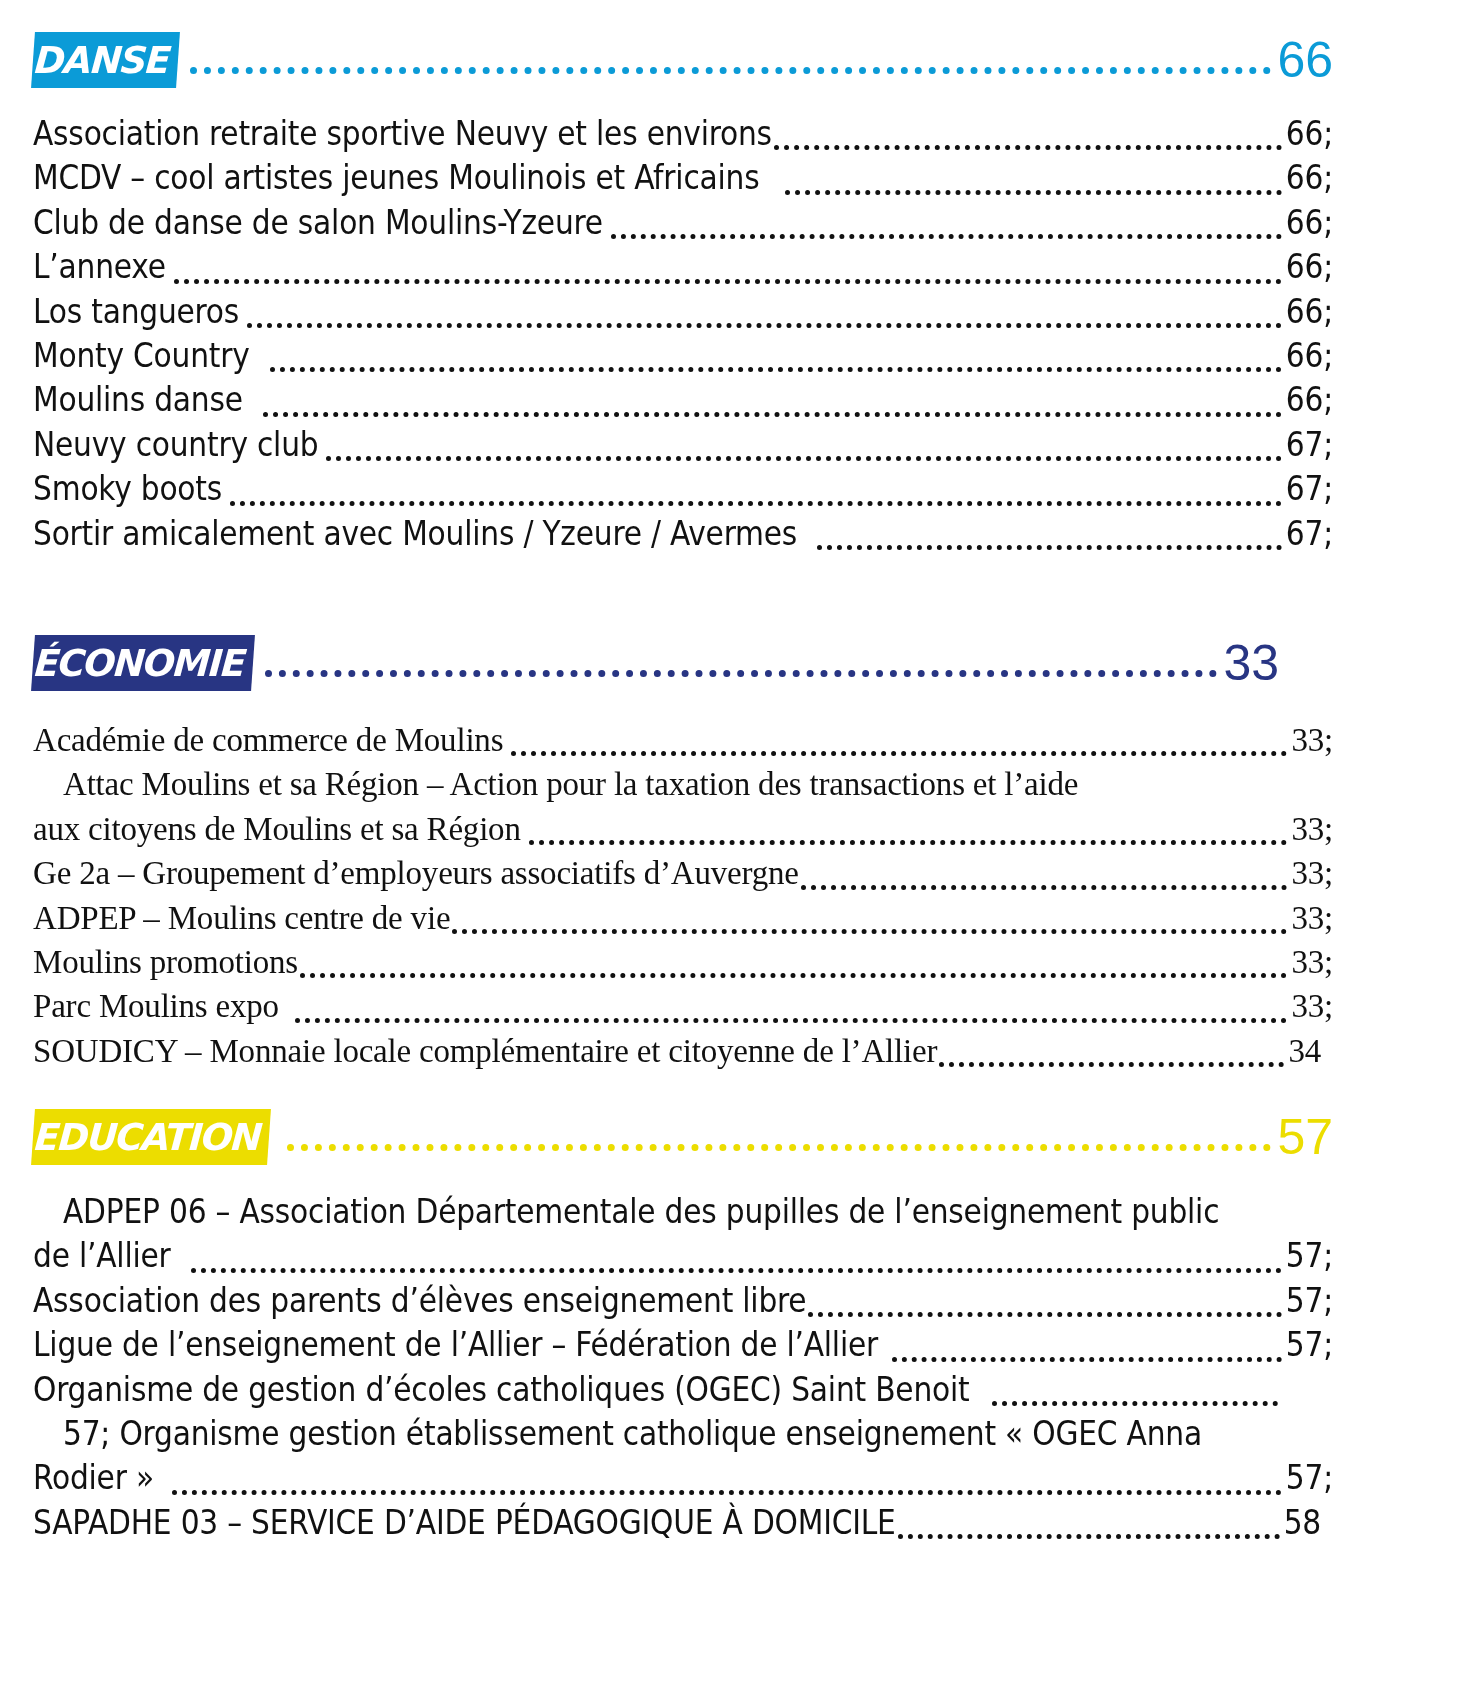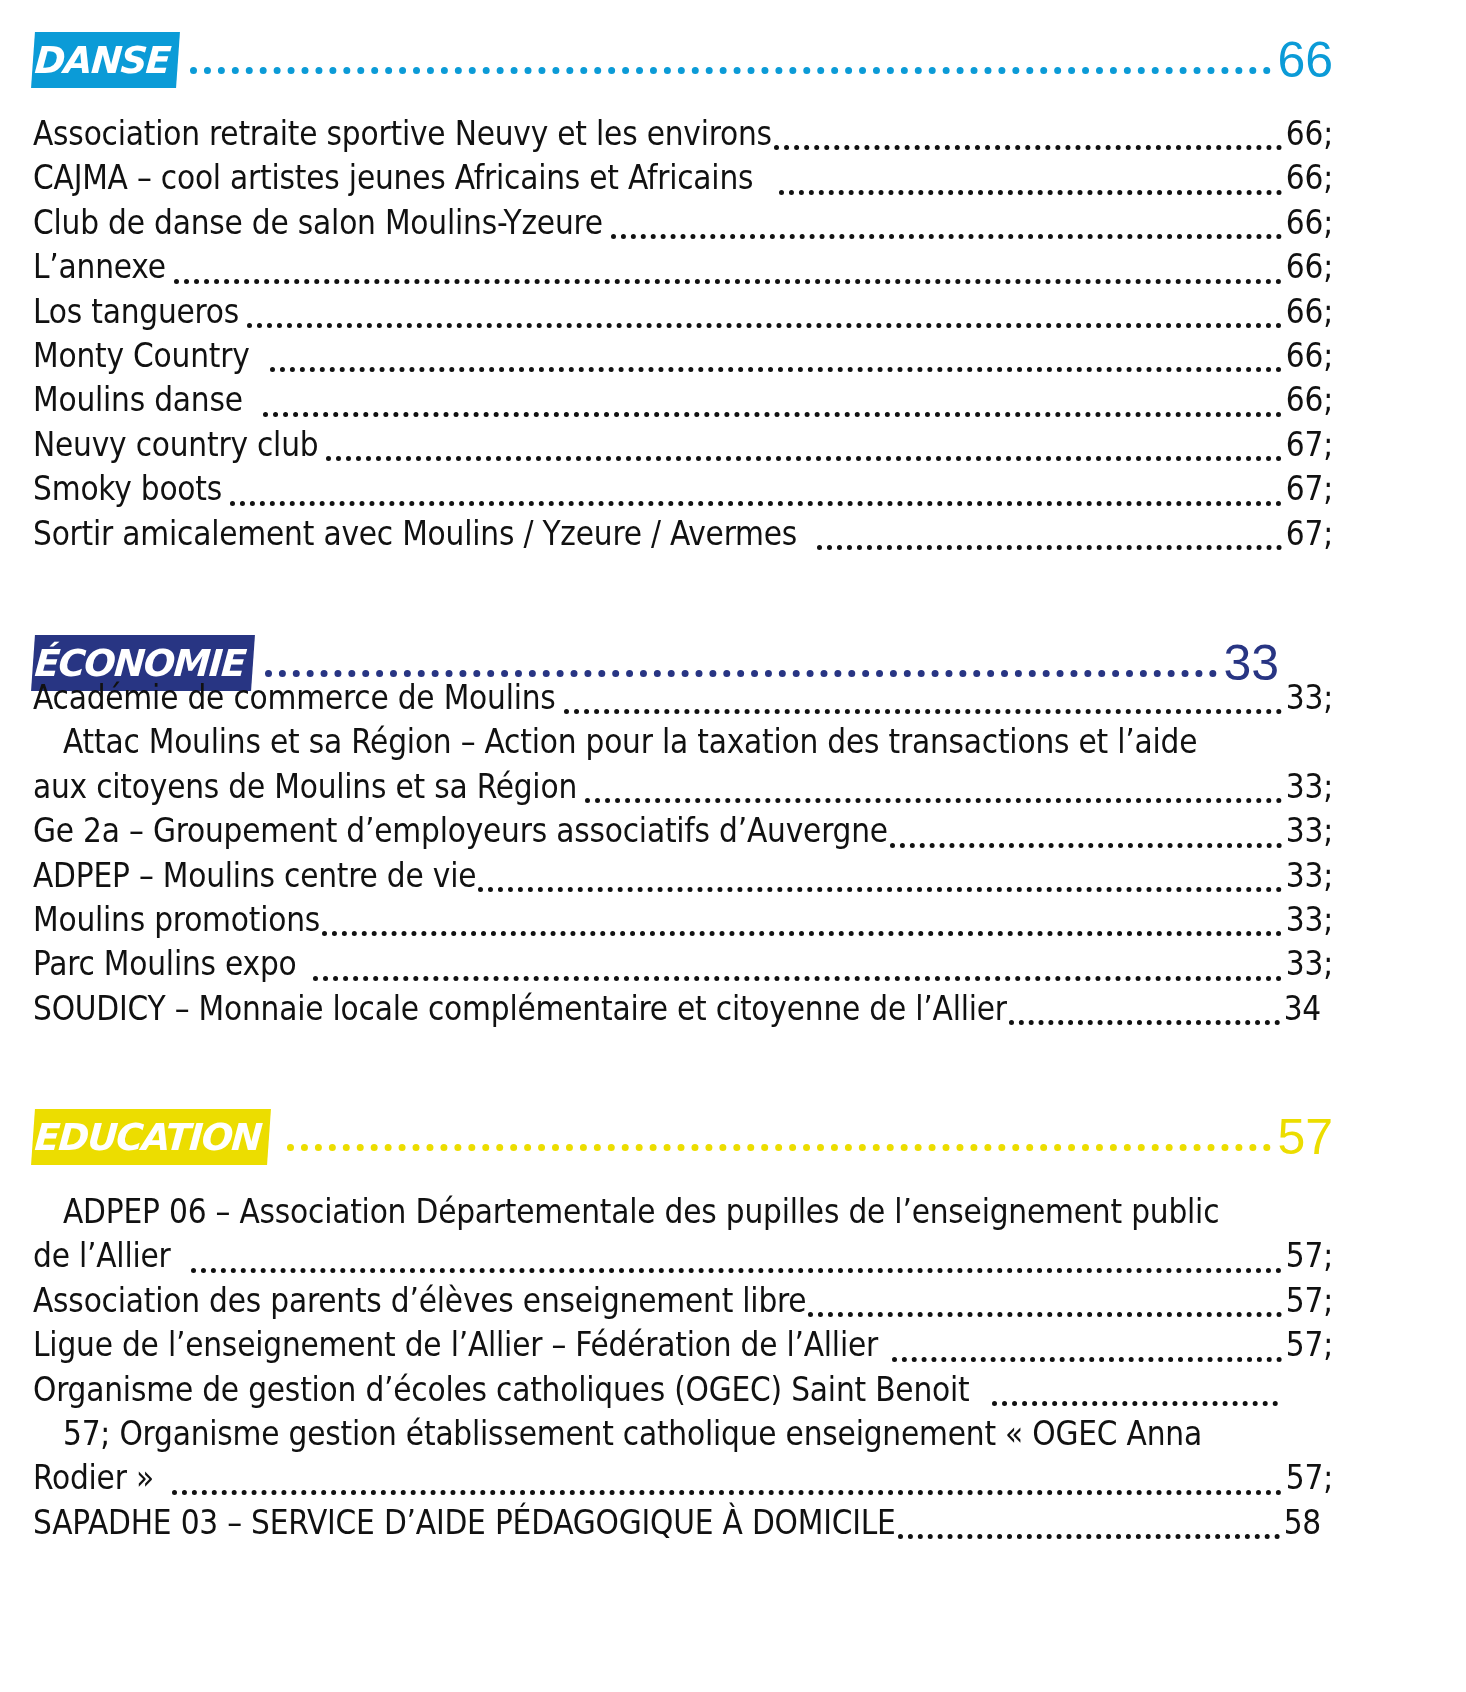--- a/index.html
+++ b/index.html
@@ -59,21 +59,21 @@
     <div class="sec-num">66</div>
   </div>
 
   <div class="entries" style="top:112px;">
     <div class="entry">
         <span class="title">Association retraite sportive Neuvy et les environs</span>
         <span class="lead tight"></span>
         <span class="page-ref">66;</span>
       </div>
     <div class="entry">
-        <span class="title">CAJMA – cool artistes jeunes Africains et Africains</span>
+        <span class="title">MCDV – cool artistes jeunes Moulinois et Africains</span>
         <span class="lead" style="margin-left:26px"></span>
         <span class="page-ref">66;</span>
       </div>
     <div class="entry">
         <span class="title">Club de danse de salon Moulins-Yzeure</span>
         <span class="lead"></span>
         <span class="page-ref">66;</span>
       </div>
     <div class="entry">
         <span class="title">L’annexe</span>
@@ -111,21 +111,21 @@
         <span class="page-ref">67;</span>
       </div>
   </div>
 
   <div class="sec-head" style="top:633px; width:1246px; color:#283583;">
     <div class="sec-badge" style="background:#283583;">ÉCONOMIE</div>
     <div class="sec-leader dots"></div>
     <div class="sec-num">33</div>
   </div>
 
-  <div class="entries" style="top:676px;">
+  <div class="entries" style="top:718px;font-family:Liberation Serif, serif;">
     <div class="entry">
         <span class="title">Académie de commerce de Moulins</span>
         <span class="lead"></span>
         <span class="page-ref">33;</span>
       </div>
     <div class="entry wrap-line"><span class="title">Attac Moulins et sa Région – Action pour la taxation des transactions et l’aide</span></div>
     <div class="entry">
         <span class="title">aux citoyens de Moulins et sa Région</span>
         <span class="lead"></span>
         <span class="page-ref">33;</span>

